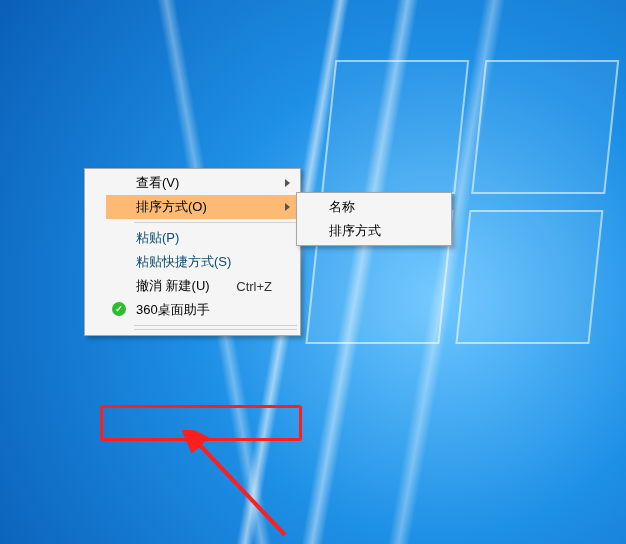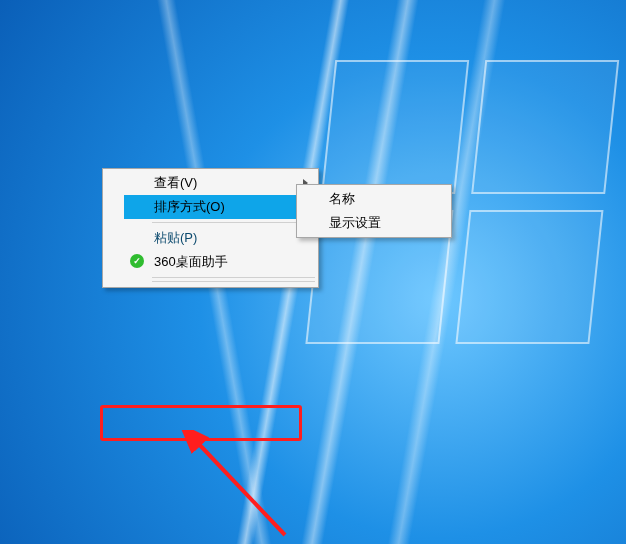--- a/index.html
+++ b/index.html
@@ -22,32 +22,32 @@
   .logo .q4{left:150px;top:150px;width:130px;height:130px;}
 
   .menu{
     position:absolute;background:#f5f5f5;border:1px solid #a7a7a7;
     box-shadow:3px 3px 4px rgba(0,0,0,.25);padding:2px;
   }
   .menu .row{
     display:flex;align-items:center;height:24px;padding:0 30px 0 30px;
     position:relative;white-space:nowrap;
   }
-  .menu .row.hover{background:#0ea5e9;}
+  .menu .row.hover{background:#fdba74;}
   .menu .row.disabled{color:#0c4a6e;}
   .menu .sep{height:1px;margin:3px 1px 3px 28px;background:#d0d0d0;}
   .menu .submenu-arrow{
     position:absolute;right:8px;top:50%;transform:translateY(-50%);
     width:0;height:0;border-top:4px solid transparent;border-bottom:4px solid transparent;border-left:5px solid #555;
   }
   .menu .shortcut{position:absolute;right:26px;color:#333;}
   .menu .icon{position:absolute;left:6px;top:50%;transform:translateY(-50%);width:16px;height:16px;}
 
-  #ctx{left:102px;top:168px;width:192px;padding-left:21px;}
-  #sub{left:296px;top:184px;width:150px;font-family:Liberation Mono, monospace;}
+  #ctx{left:84px;top:168px;width:192px;padding-left:21px;}
+  #sub{left:296px;top:192px;width:150px;font-family:Liberation Mono, monospace;}
 
   
   .annot-box{
     position:absolute;border:3px solid #ff1e1e;border-radius:3px;
     left:100px;top:405px;width:196px;height:30px;pointer-events:none;
   }
   
   .annot-arrow{
     position:absolute;left:180px;top:430px;width:120px;height:110px;pointer-events:none;
   }
@@ -82,21 +82,28 @@
       <span class="submenu-arrow"></span>
     </div>
 
 
     <div class="sep"></div>
 
     <div class="row disabled">
       <span>粘贴(P)</span>
     </div>
 
+    <div class="row disabled">
+      <span>粘贴快捷方式(S)</span>
+    </div>
 
+    <div class="row">
+      <span>撤消 新建(U)</span>
+      <span class="shortcut">Ctrl+Z</span>
+    </div>
 
     <div class="row">
       <span class="icon">
           <span class="ico-360">✓</span>
         </span>
       <span>360桌面助手</span>
     </div>
 
     <div class="sep"></div>
 
@@ -104,21 +111,21 @@
     <div class="sep"></div>
 
 
   </div>
 
   <div id="sub" class="menu">
     <div class="row">
       <span>名称</span>
     </div>
     <div class="row">
-      <span>显示设置</span>
+      <span>排序方式</span>
     </div>
   </div>
 
   <div class="annot-box"></div>
   <svg class="annot-arrow" viewBox="0 0 120 110">
     <defs>
       <marker id="ah" markerWidth="10" markerHeight="10" refX="2" refY="3" orient="auto">
         <path d="M0,0 L0,6 L8,3 z" fill="#ff1e1e"></path>
       </marker>
     </defs>

